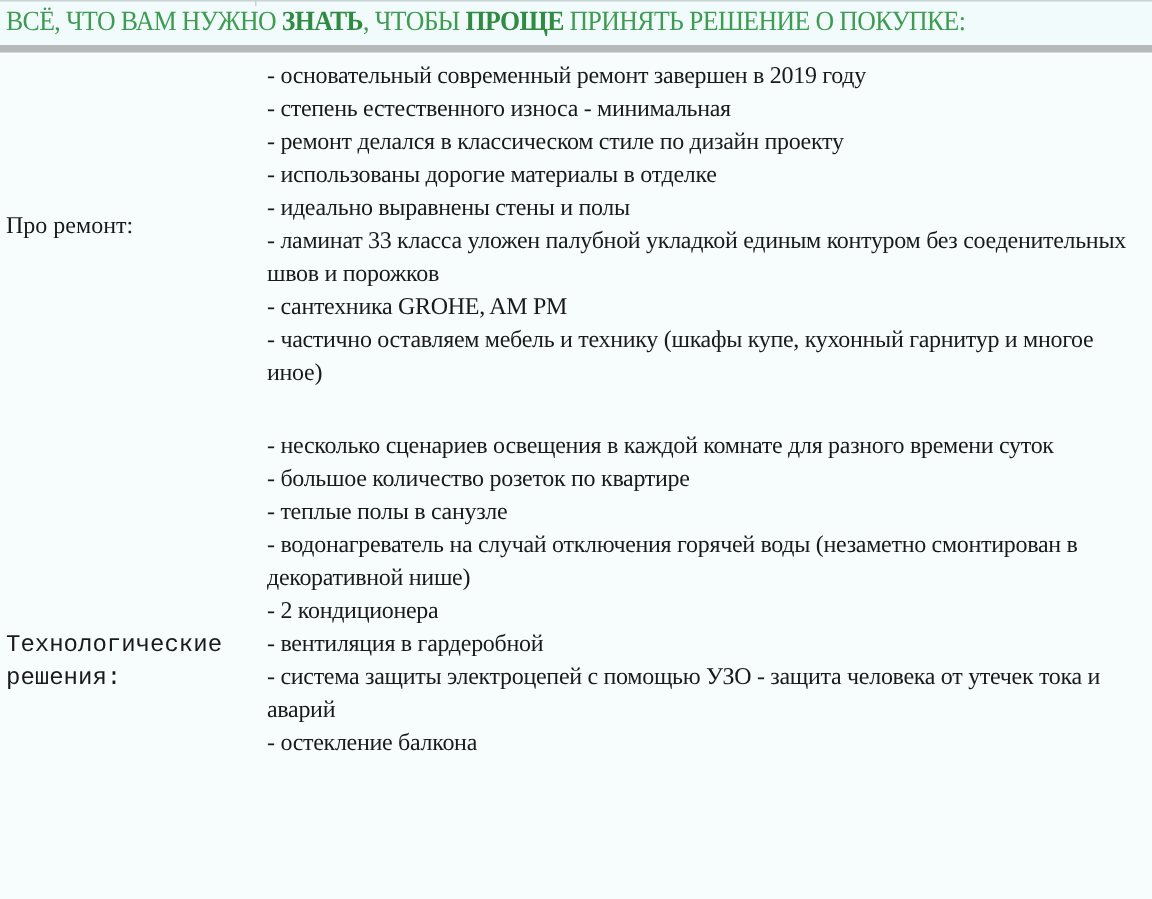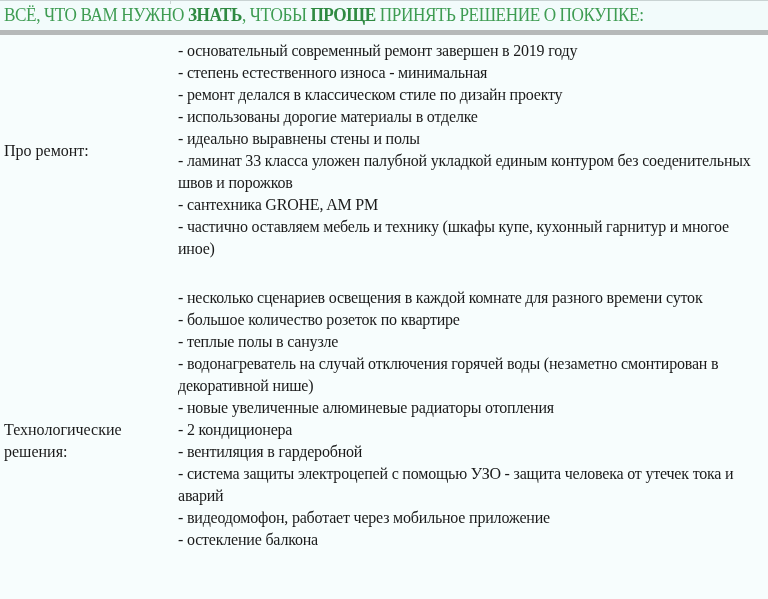--- a/index.html
+++ b/index.html
@@ -100,29 +100,27 @@
     <span class="item">- ремонт делался в классическом стиле по дизайн проекту</span>
     <span class="item">- использованы дорогие материалы в отделке</span>
     <span class="item">- идеально выравнены стены и полы</span>
     <span class="item">- ламинат 33 класса уложен палубной укладкой единым контуром без соеденительных швов и порожков</span>
     <span class="item">- сантехника GROHE, AM PM</span>
     <span class="item">- частично оставляем мебель и технику (шкафы купе, кухонный гарнитур и многое иное)</span>
   </div>
 </div>
 
 <div class="section">
-  <div class="label" style="top:419px;">
+  <div class="label" style="top:419px;font-family:Liberation Mono, monospace;">
     <span style="display:block;">Технологические</span>
     <span style="display:block;">решения:</span>
   </div>
   <div class="items" style="top:287px;">
     <span class="item">- несколько сценариев освещения в каждой комнате для разного времени суток</span>
     <span class="item">- большое количество розеток по квартире</span>
     <span class="item">- теплые полы в санузле</span>
     <span class="item">- водонагреватель на случай отключения горячей воды (незаметно смонтирован в декоративной нише)</span>
-    <span class="item">- новые увеличенные алюминевые радиаторы отопления</span>
     <span class="item">- 2 кондиционера</span>
     <span class="item">- вентиляция в гардеробной</span>
     <span class="item">- система защиты электроцепей с помощью УЗО - защита человека от утечек тока и аварий</span>
-    <span class="item">- видеодомофон, работает через мобильное приложение</span>
     <span class="item">- остекление балкона</span>
   </div>
 </div>
 
 </body></html>

